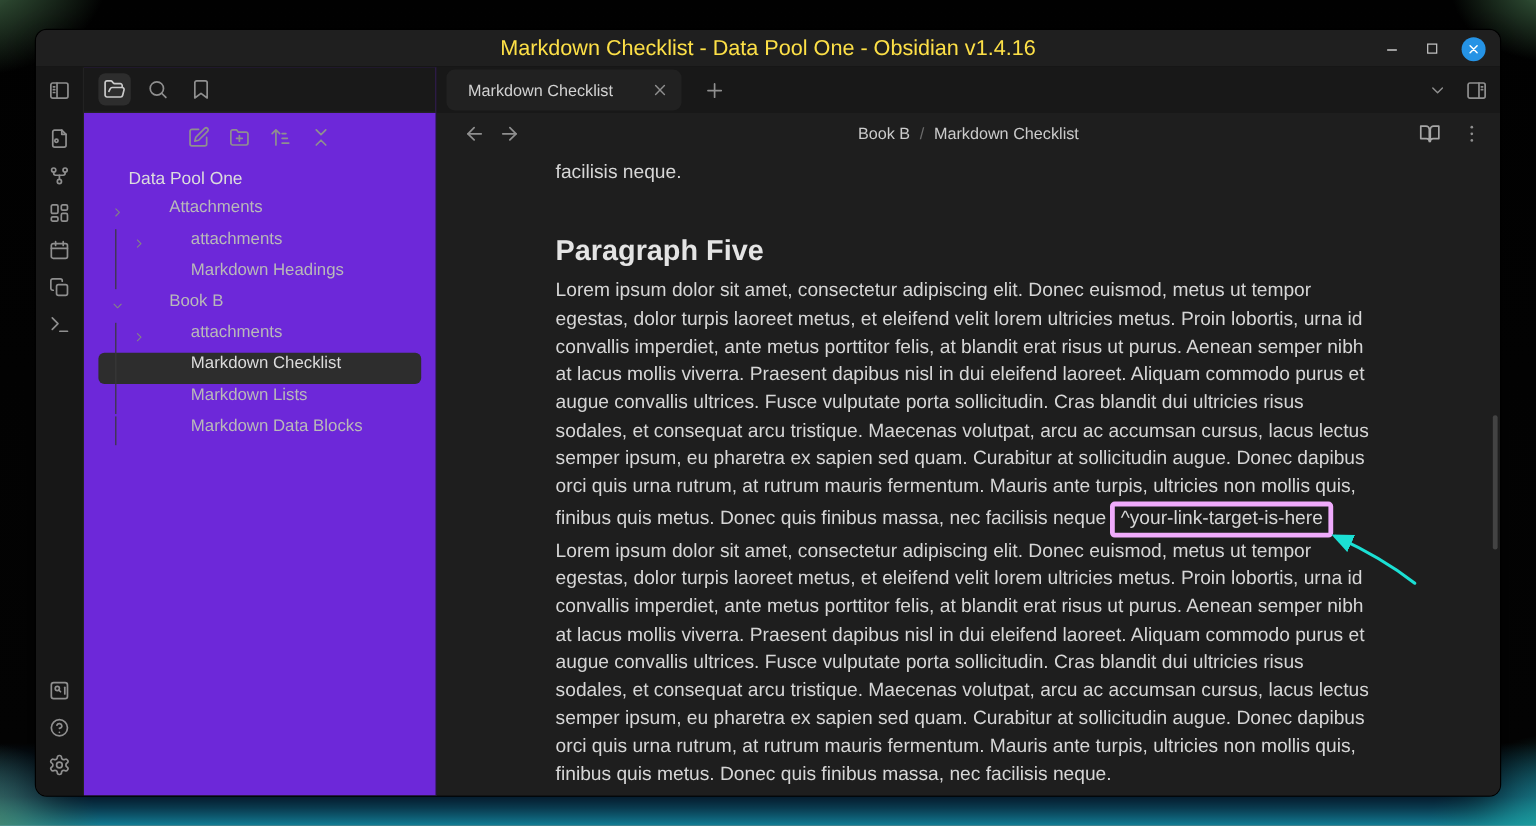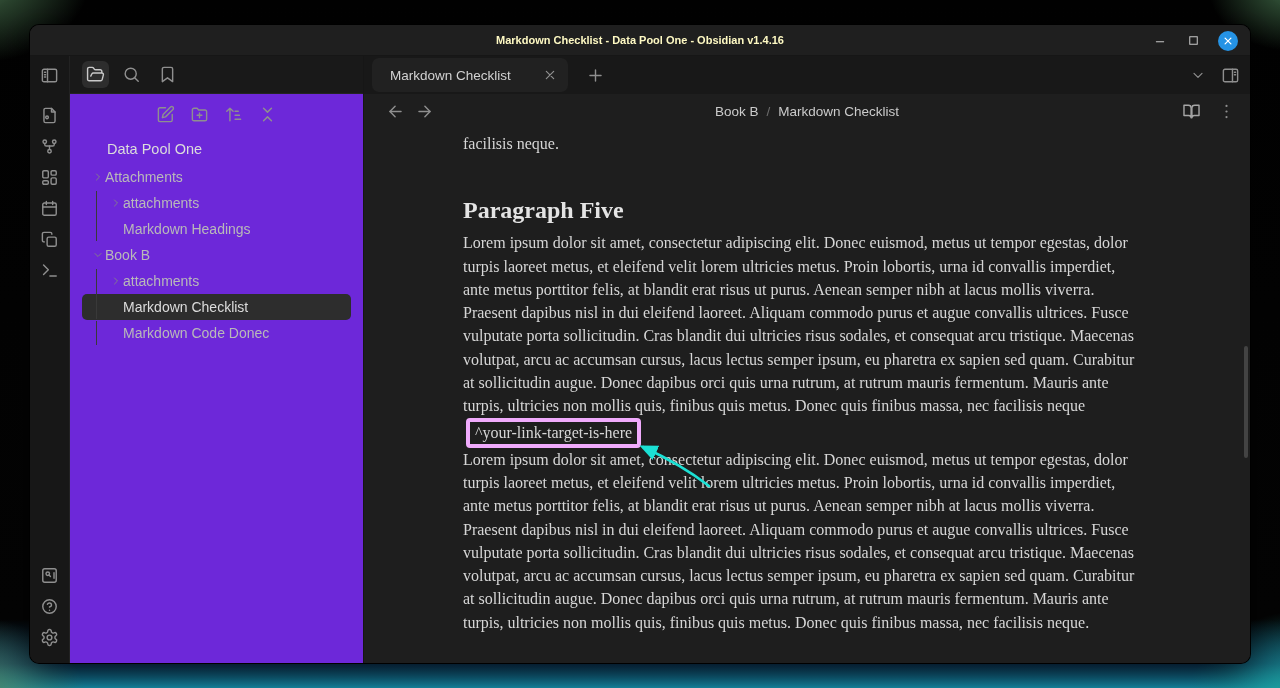--- a/index.html
+++ b/index.html
@@ -14,21 +14,21 @@
       linear-gradient(180deg, #020202 0%, #040404 90%, #0d3e64 96.5%, #17a0bd 100%);
   }
   .window {
     position:absolute; left:30px; top:25px; width:1220px; height:638px;
     background:#1e1e1e; border-radius:9px; overflow:hidden;
     display:flex; flex-direction:column; box-shadow:0 0 0 1px #000, 0 14px 40px rgba(0,0,0,.7);
   }
   
   .titlebar { height:31px; flex:0 0 31px; background:#1f1f1f; position:relative;
     display:flex; align-items:center; justify-content:center; border-bottom:1px solid #161616; }
-  .titlebar .title { font-size:11px; color:#fef9c3;font-weight:bold; }
+  .titlebar .title { font-size:18px; color:#fde047; }
   .win-controls { position:absolute; right:12px; top:0; height:31px; display:flex; align-items:center; gap:17px; }
   .wc-btn { display:flex; align-items:center; justify-content:center; cursor:default; color:#c9c9c9; }
   .wc-close { width:20px; height:20px; border-radius:50%; background:#2593e5; color:#fff; }
   
   .app { flex:1; display:flex; min-height:0; }
   .icon { display:inline-flex; align-items:center; justify-content:center; color:#8f8f8f; }
   .icon svg { width:19px; height:19px; stroke:currentColor; fill:none; stroke-width:1.8; stroke-linecap:round; stroke-linejoin:round; }
   .icon.sm svg { width:16px; height:16px; }
   .icon.xs svg { width:12px; height:12px; }
   
@@ -41,42 +41,42 @@
   .sidebar { width:294px; flex:0 0 294px; background:#6d28d9; display:flex; flex-direction:column; border-right:1px solid #161616; }
   .sidebar-tabs { height:38px; flex:0 0 38px; background:#191919; border-bottom:1px solid #242424;
     display:flex; align-items:center; gap:9px; padding-left:12px; }
   .side-tab { width:27px; height:27px; border-radius:6px; display:flex; align-items:center; justify-content:center; }
   .side-tab.active { background:#2d2d2d; }
   .side-tab.active .icon { color:#c9c9c9; }
   .sidebar-toolbar { height:40px; flex:0 0 40px; display:flex; align-items:center; justify-content:center; gap:15px; }
   .vault-row { height:30px; flex:0 0 30px; display:flex; align-items:center; padding-left:37px;
     color:#dcdcdc; font-size:14.5px; font-weight:500; }
   .tree { font-size:14px; color:#b9b9b9; }
-  .tree-row { height:26px; margin:0 12px; border-radius:5px; display:flex; align-items:center; white-space:nowrap; }
+  .tree-row { height:26px; margin:0 12px; border-radius:5px; display:flex; white-space:nowrap;gap:36px; }
   .tree-row.lvl0 { padding-left:8px; }
   .tree-row.lvl1 { padding-left:26px; }
   .tree-row.selected { background:#2d2d2d; color:#dcdcdc; }
   .tree-chevron, .tree-spacer { width:15px; flex:0 0 15px; display:flex; align-items:center; color:#848484; }
   .group { position:relative; }
   .guide { position:absolute; left:26px; top:1px; bottom:1px; width:1px; background:#393939; }
   
   .main { flex:1; min-width:0; display:flex; flex-direction:column; background:#1e1e1e; position:relative; }
   .tab-strip { height:38px; flex:0 0 38px; background:#181818; display:flex; align-items:center; padding-left:8px; position:relative; }
   .tab { width:196px; height:34px; background:#212121; border-radius:7px; display:flex; align-items:center; padding:0 10px 0 18px; }
   .tab-label { flex:1; font-size:13.5px; color:#d2d2d2; }
   .new-tab { margin-left:18px; }
   .strip-right { position:absolute; right:10px; display:flex; gap:15px; align-items:center; }
   .view-header { height:34px; flex:0 0 34px; display:flex; align-items:center; position:relative; padding:0 14px; }
   .nav-arrows { display:flex; gap:10px; margin-left:8px; color:#7e7e7e; }
   .breadcrumb { position:absolute; left:50%; transform:translateX(-50%); display:flex; align-items:center; gap:8px;
     font-size:13.5px; color:#cbcbcb; }
   .crumb-sep { color:#6d6d6d; }
   .header-right { margin-left:auto; display:flex; gap:16px; align-items:center; color:#a6a6a6; }
   
-  .editor { flex:1; min-height:0; position:relative; overflow:hidden; padding:4px 0 0 99px;font-family:Liberation Serif, serif; }
+  .editor { flex:1; min-height:0; position:relative; overflow:hidden; padding:4px 0 0 99px; }
   .prose { width:678px; font-size:16px; line-height:23.3px; color:#d6d6d6; }
   .intro { margin-top:4px; }
   .prose h2 { font-size:24px; line-height:30px; font-weight:700; color:#e4e4e4; margin:40px 0 6px; }
   .prose p { margin:0; }
   .anchor-box { display:inline-block; position:relative; border:4px solid #f0abfc; border-radius:4px;
     padding:0 5px 1px; margin-left:3px; line-height:21px; }
   .callout-arrow { position:absolute; right:-80px; bottom:-46px; width:88px; height:50px; overflow:visible; pointer-events:none; }
   .scroll-thumb { position:absolute; right:2px; top:218px; width:4px; height:112px; border-radius:2px; background:#434343; }
   
   .status-bar { position:absolute; right:0; bottom:0; height:27px; z-index:6;
@@ -287,26 +287,30 @@
                 <svg viewBox="0 0 24 24">
                   <path d="m9 6 6 6-6 6"></path>
                 </svg>
               </span>
             <span>attachments</span>
           </div>
           <div class="tree-row lvl1 selected">
             <span class="tree-spacer"></span>
             <span>Markdown Checklist</span>
           </div>
+          <div class="tree-row lvl1">
+            <span class="tree-spacer"></span>
+            <span>Markdown Lists</span>
+          </div>
         </div>
         <div class="group">
           <div class="guide"></div>
           <div class="tree-row lvl1">
             <span class="tree-spacer"></span>
-            <span>Markdown Code Donec</span>
+            <span>Markdown Data Blocks</span>
           </div>
         </div>
       </div>
     </div>
 
     <div class="main">
 
       <div class="tab-strip">
         <div class="tab">
           <span class="tab-label">Markdown Checklist</span>

